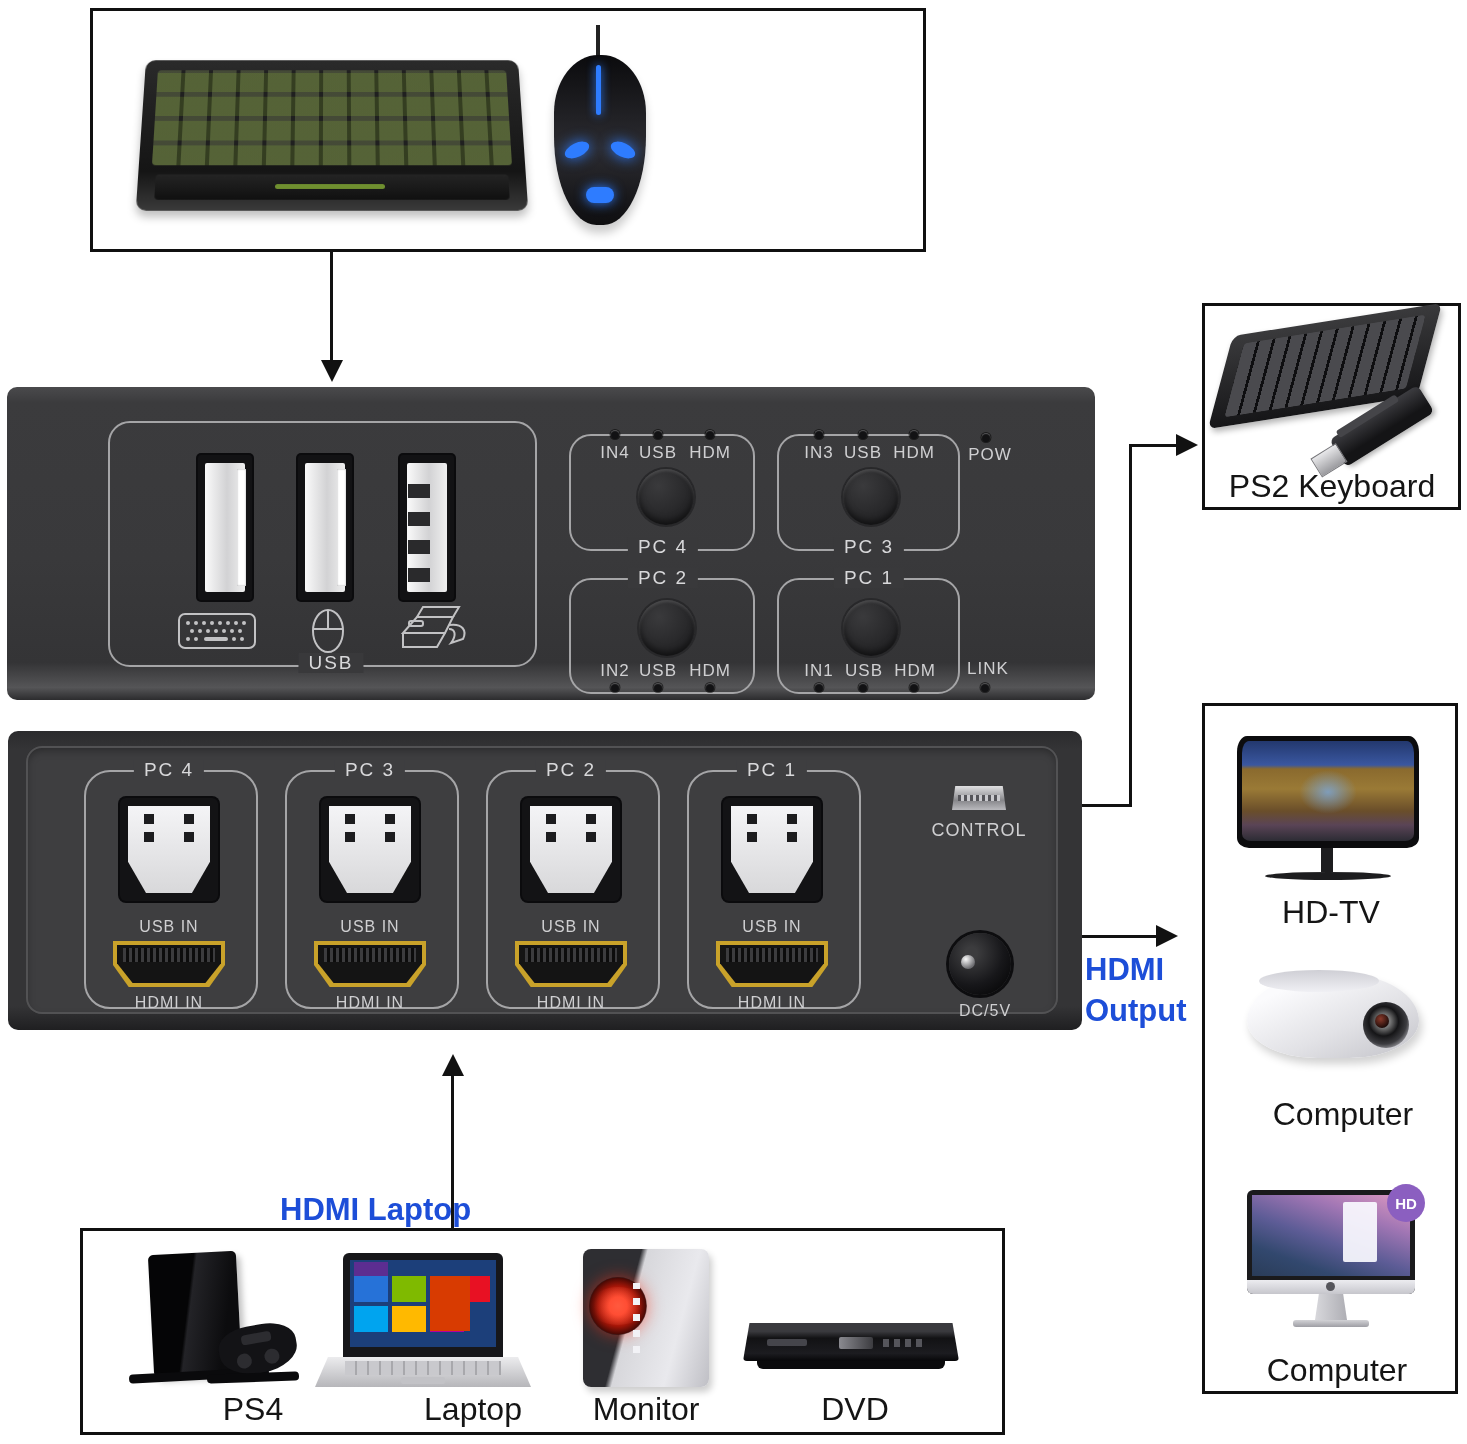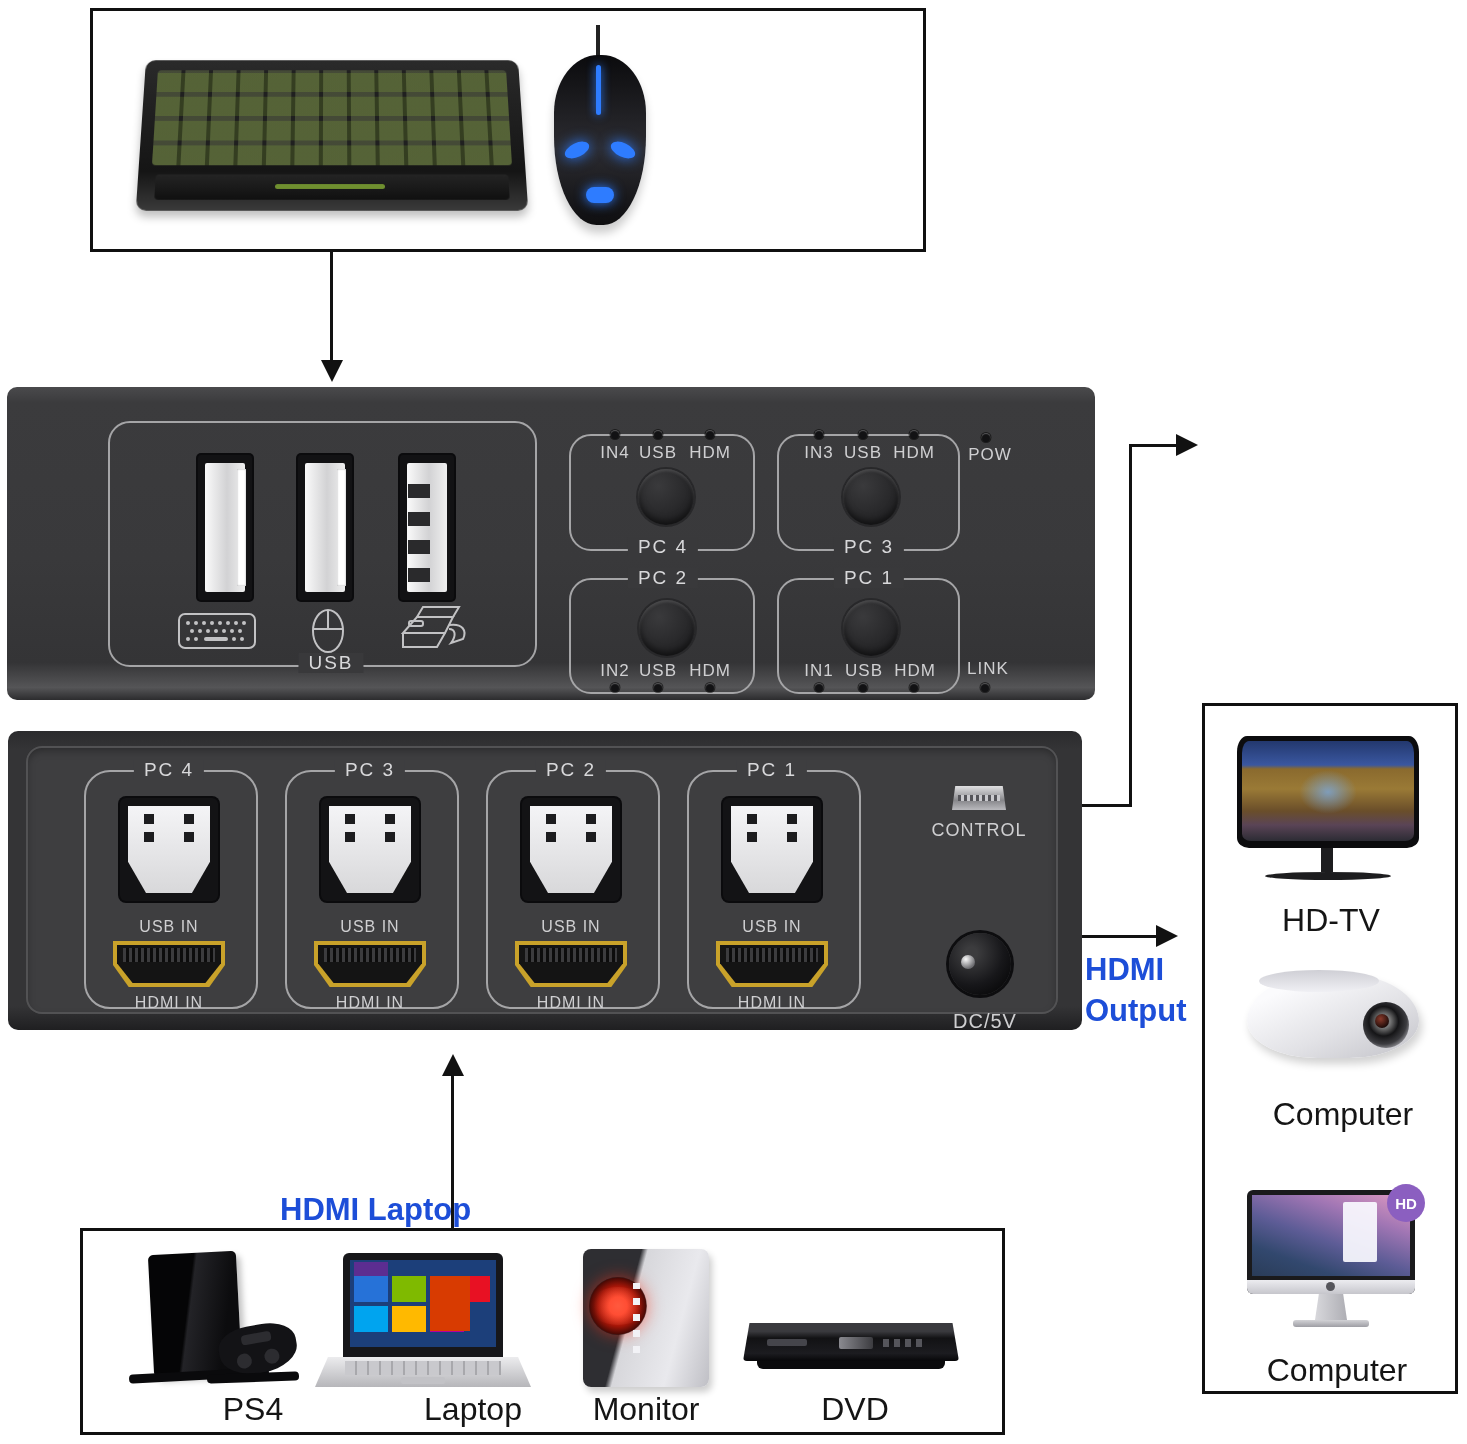--- a/index.html
+++ b/index.html
@@ -252,49 +252,61 @@
       </div>
     <span class="plabel" style="left:764px;top:263px;font-size:16px;">HDMI IN</span>
 
     <div class="abs" style="left:944px;top:55px;width:54px;height:24px;background:linear-gradient(180deg,#e0e0e2,#87878b 60%,#b9b9bd);clip-path:polygon(6% 0,94% 0,100% 100%,0 100%);">
       <div class="abs" style="left:6px;top:9px;right:6px;height:6px;background:repeating-linear-gradient(90deg,#55555a 0 3px,#cacace 3px 6px);"></div>
     </div>
     <span class="plabel" style="left:971px;top:89px;font-size:18px;">CONTROL</span>
     <div class="abs" style="left:941px;top:202px;width:62px;height:62px;border-radius:50%;background:radial-gradient(circle at 36% 32%,#3c3c3e 0 10%,#17171a 55%,#000);box-shadow:0 0 0 3px #0d0d0f;">
       <div class="abs" style="left:12px;top:22px;width:14px;height:14px;border-radius:50%;background:radial-gradient(circle at 35% 30%,#fafafa,#6e6e72 70%);"></div>
     </div>
-    <span class="plabel" style="left:977px;top:279px;font-size:20px;">DC/5V</span>
+    <span class="plabel" style="left:977px;top:271px;font-size:16px;">DC/5V</span>
   </div>
 
   <div class="line" style="left:1082px;top:804px;width:50px;height:3px;"></div>
   <div class="line" style="left:1129px;top:444px;width:3px;height:363px;"></div>
   <div class="line" style="left:1129px;top:444px;width:49px;height:3px;"></div>
   <div class="ah-right" style="left:1176px;top:434px;"></div>
 
   <div class="line" style="left:1082px;top:935px;width:76px;height:3px;"></div>
   <div class="ah-right" style="left:1156px;top:925px;"></div>
   <div class="bigcap" style="left:1085px;top:952px;">HDMI</div>
   <div class="bigcap" style="left:1085px;top:993px;">Output</div>
 
   <div class="line" style="left:451px;top:1074px;width:3px;height:154px;"></div>
   <div class="ah-up" style="left:442px;top:1054px;"></div>
   <div class="bigcap" style="left:280px;top:1192px;">HDMI Laptop</div>
 
+  <div class="wbox" style="left:1202px;top:303px;width:253px;height:201px;">
+    <div class="art" style="left:14px;top:16px;width:212px;height:88px;transform:rotate(-9deg);">
+      <div class="abs" style="left:0;top:0;width:100%;height:100%;background:linear-gradient(180deg,#3a3a3c,#161618);border-radius:8px;transform:skewX(-24deg);box-shadow:3px 4px 6px rgba(0,0,0,.3);"></div>
+      <div class="abs" style="left:14px;top:9px;width:184px;height:70px;transform:skewX(-24deg);background:repeating-linear-gradient(90deg,#4a4a4e 0 13px,#0e0e10 13px 16px),repeating-linear-gradient(0deg,rgba(255,255,255,.16) 0 13px,#0e0e10 13px 17px);border-radius:4px;"></div>
+    </div>
+    <div class="art" style="left:92px;top:84px;width:150px;height:82px;transform:rotate(-32deg);">
+      <div class="abs" style="left:34px;top:26px;width:104px;height:32px;background:linear-gradient(180deg,#3c3c40,#141416 70%);border-radius:6px;box-shadow:2px 3px 5px rgba(0,0,0,.3);"></div>
+      <div class="abs" style="left:44px;top:22px;width:70px;height:8px;background:#454549;border-radius:3px;"></div>
+      <div class="abs" style="left:8px;top:32px;width:28px;height:20px;background:linear-gradient(180deg,#e8e8ea,#9a9a9e);border:1px solid #77777b;"></div>
+    </div>
+    <div class="cap" style="left:127px;top:162px;">PS2 Keyboard</div>
+  </div>
 
   <div class="wbox" style="left:1202px;top:703px;width:250px;height:685px;">
 
     <div class="art" style="left:32px;top:30px;width:182px;height:150px;">
       <div class="abs" style="left:0;top:0;width:182px;height:112px;background:#0c0c0e;border-radius:10px 10px 12px 12px / 16px 16px 10px 10px;padding:0;">
         <div class="abs" style="left:5px;top:5px;right:5px;bottom:7px;border-radius:7px 7px 9px 9px / 12px 12px 7px 7px;background:linear-gradient(180deg,#23386e 0%,#3a57a0 24%,#8a6a2e 28%,#9a7a36 48%,#6a4e2a 70%,#5a4456 84%,#2c2c34 100%);"></div>
         <div class="abs" style="left:62px;top:34px;width:58px;height:44px;background:radial-gradient(ellipse at center,rgba(120,170,230,.75),rgba(120,170,230,0) 70%);"></div>
       </div>
       <div class="abs" style="left:84px;top:112px;width:12px;height:24px;background:#1d1d1f;"></div>
       <div class="abs" style="left:28px;top:136px;width:126px;height:8px;background:#1d1d1f;border-radius:50%;"></div>
     </div>
-    <div class="cap" style="left:126px;top:196px;">HD-TV</div>
+    <div class="cap" style="left:126px;top:188px;">HD-TV</div>
 
     <div class="art" style="left:42px;top:262px;width:172px;height:96px;">
       <div class="abs" style="left:0;top:6px;width:172px;height:84px;border-radius:46% 46% 42% 42% / 58% 58% 46% 46%;background:linear-gradient(155deg,#fbfbfd 20%,#e2e2e6 60%,#c2c2c8);box-shadow:3px 6px 8px rgba(0,0,0,.18);"></div>
       <div class="abs" style="left:12px;top:2px;width:120px;height:22px;border-radius:50%;background:linear-gradient(180deg,#cfcfd5,#f0f0f4);"></div>
       <div class="abs" style="left:116px;top:34px;width:46px;height:46px;border-radius:50%;background:radial-gradient(circle at 45% 42%,#777 0 18%,#151517 40%,#3c3c40 62%,#9a9aa0 78%,#6a6a70);"></div>
       <div class="abs" style="left:128px;top:46px;width:14px;height:14px;border-radius:50%;background:radial-gradient(circle at 40% 35%,#8a3a2a,#1a0a08 75%);"></div>
     </div>
     <div class="cap" style="left:138px;top:390px;">Computer</div>
 
     <div class="art" style="left:42px;top:478px;width:172px;height:150px;padding-left:19px;">

